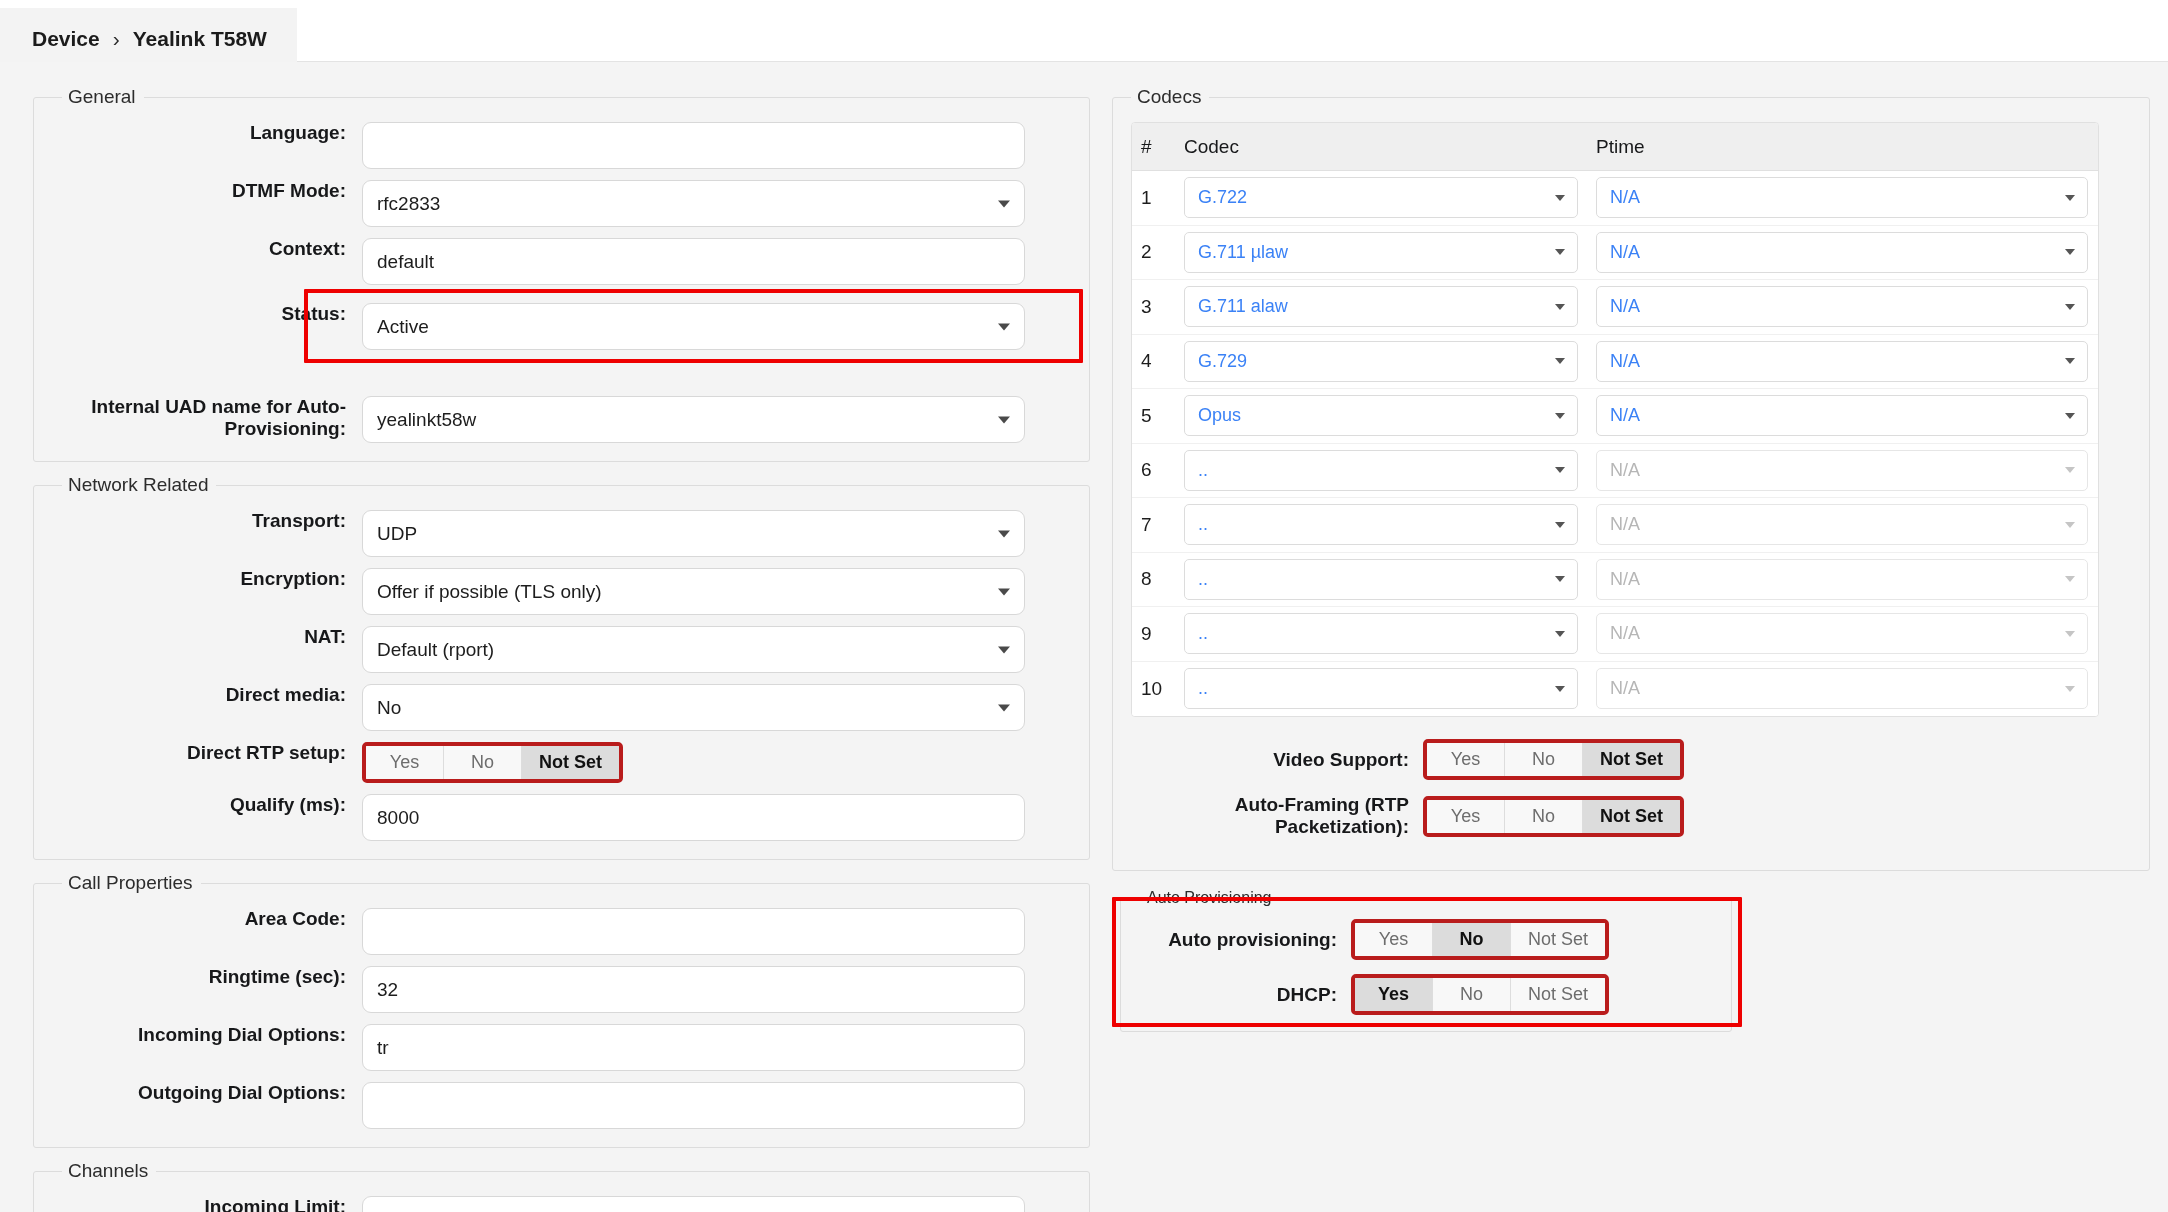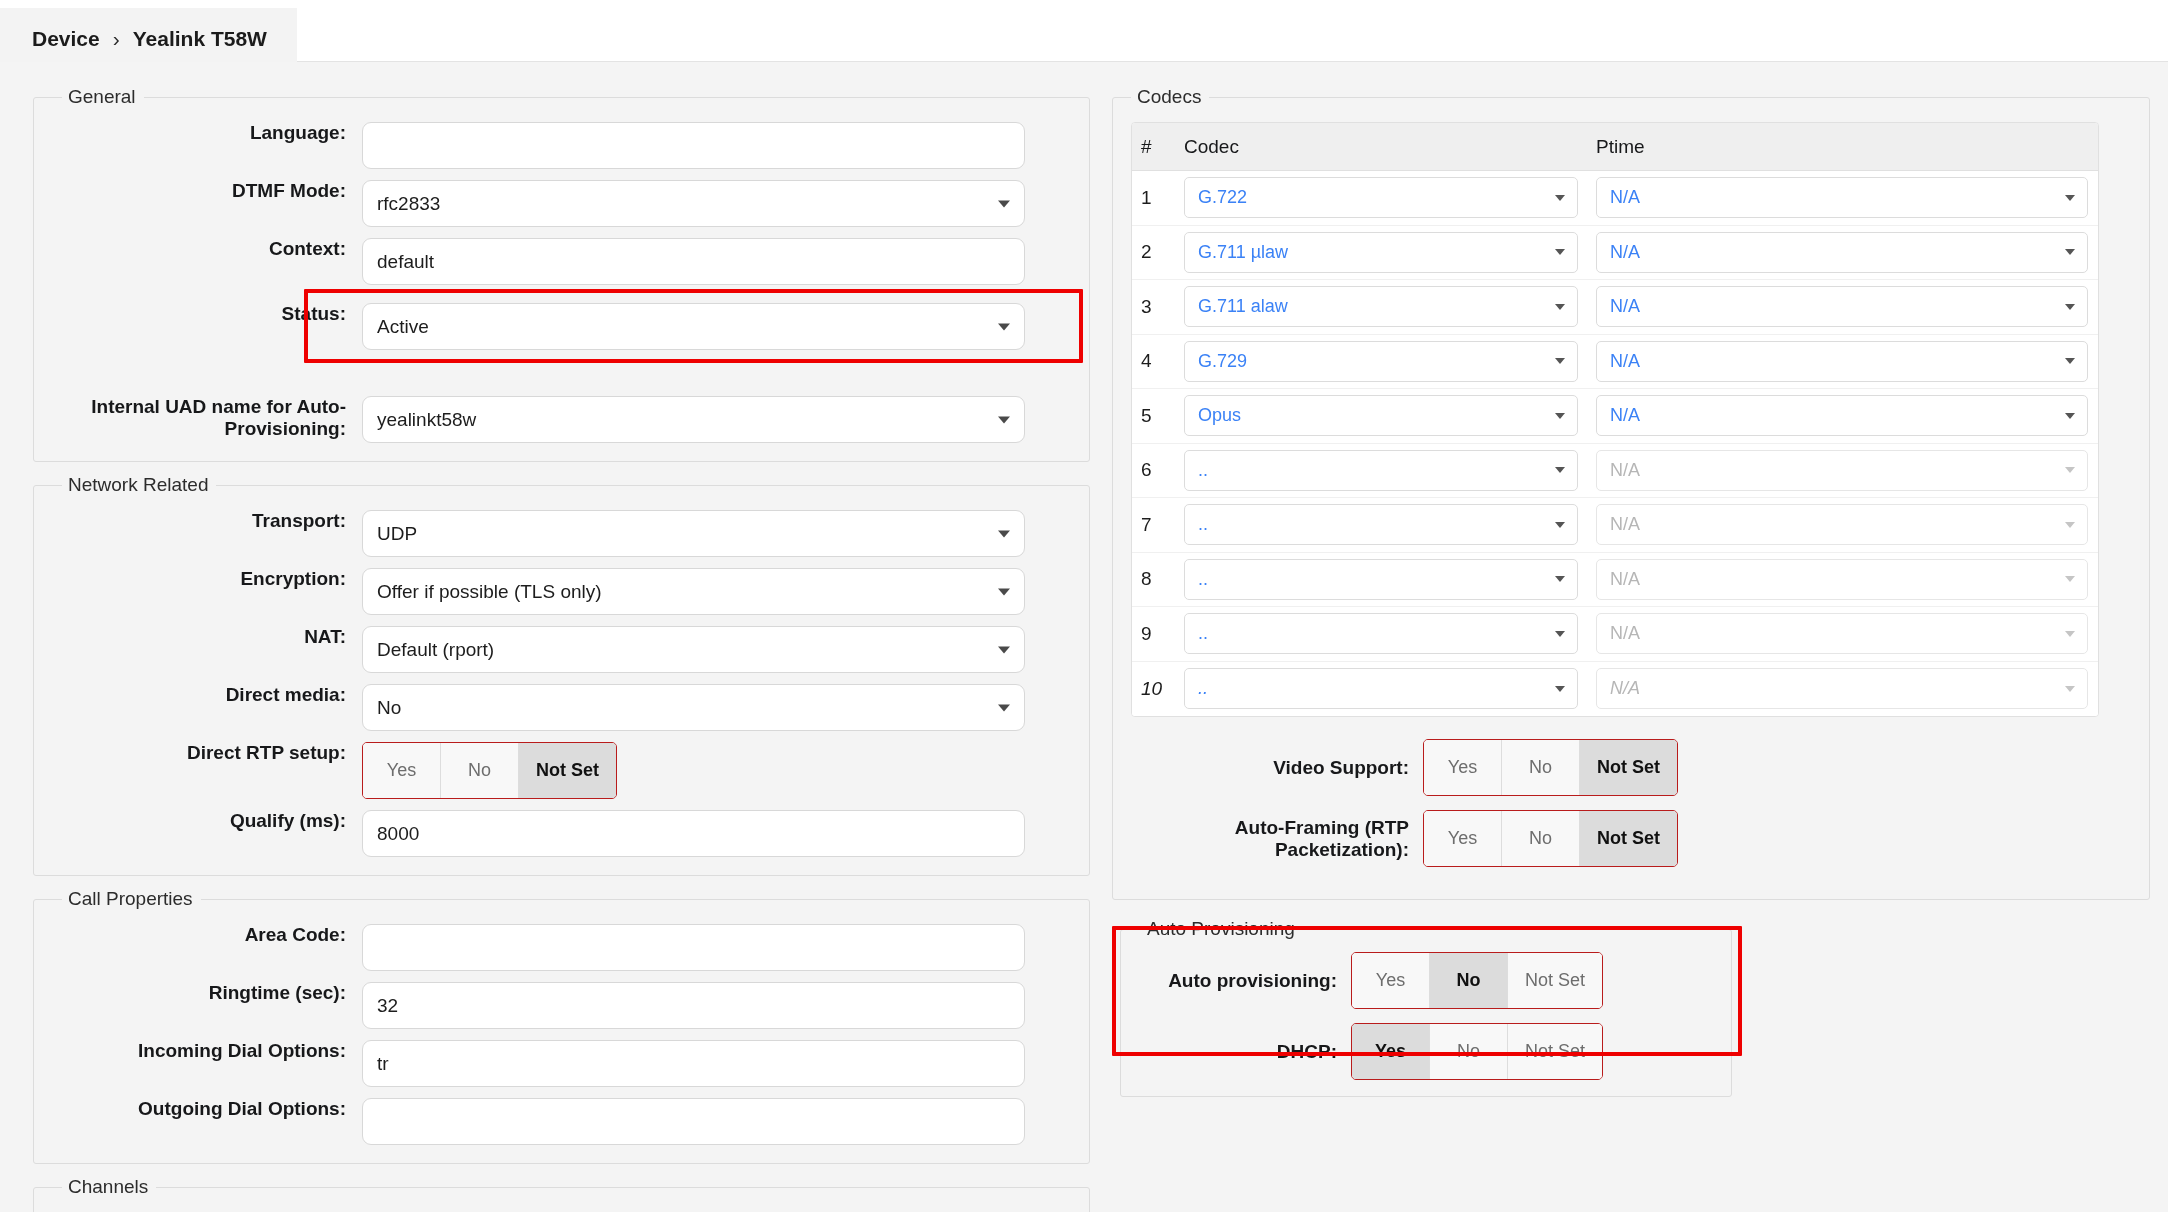--- a/index.html
+++ b/index.html
@@ -108,22 +108,22 @@
     border-left: 6px solid transparent;
     border-right: 6px solid transparent;
     border-top: 7px solid #4a4a4a;
   }
 
   
   .seg {
     display: inline-flex;
     border-radius: 5px;
     overflow: hidden;
-    border: 1px solid #b91c1c;
-    height: 57px;
+    border: 4px solid #b91c1c;
+    height: 41px;
   }
   .seg .opt {
     min-width: 78px;
     padding: 0 17px;
     display: flex; align-items: center; justify-content: center;
     font-size: 18px;
     color: #6d6d6d;
     background: #f8f8f8;
     border-right: 1px solid #dddddd;
     white-space: nowrap;
@@ -167,21 +167,21 @@
   .c-codec { width: 412px; }
   .c-ptime { flex: 1; }
 
   .trow {
     display: flex;
     align-items: center;
     height: 54.5px;
     border-bottom: 1px solid #f0f0f0;
     background: #ffffff;
   }
-  .trow:last-child { border-bottom: none; font-style: italic; }
+  .trow:last-child { border-bottom: none; }
   .trow .num {
     width: 52px;
     padding-left: 9px;
     font-size: 19px;
     color: #1d1d1d;
   }
   .cell-codec { width: 412px; padding-right: 18px; }
   .cell-ptime { flex: 1; padding-right: 10px; }
 
   .minisel {
@@ -230,21 +230,21 @@
   fieldset.ap {
     border: 1px solid #dcdcdc;
     border-radius: 3px;
     padding: 12px 20px 14px 20px;
     margin: 18px 0 0 8px;
     width: 612px;
     background: #f4f4f4;
   }
   fieldset.ap > legend {
     padding: 0 8px 0 6px;
-    font-size: 19px;
+    font-size: 16px;
     color: #2c2c2c;
   }
   .ap .crow .clbl { width: 210px; }
 </style>
 </head>
 <body>
 
 <div class="tabbar">
   <div class="tab">
     <span>Device</span>

